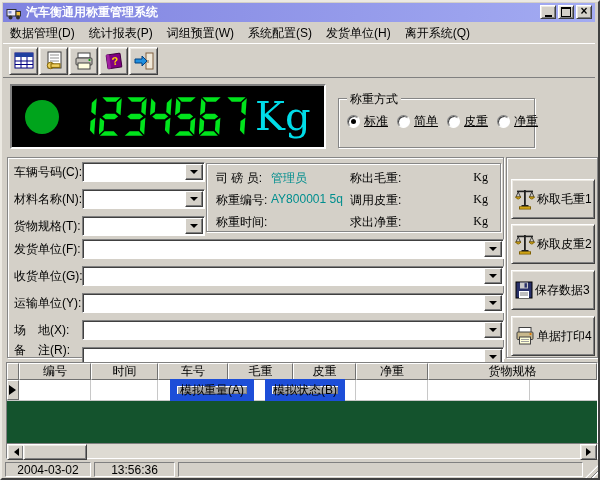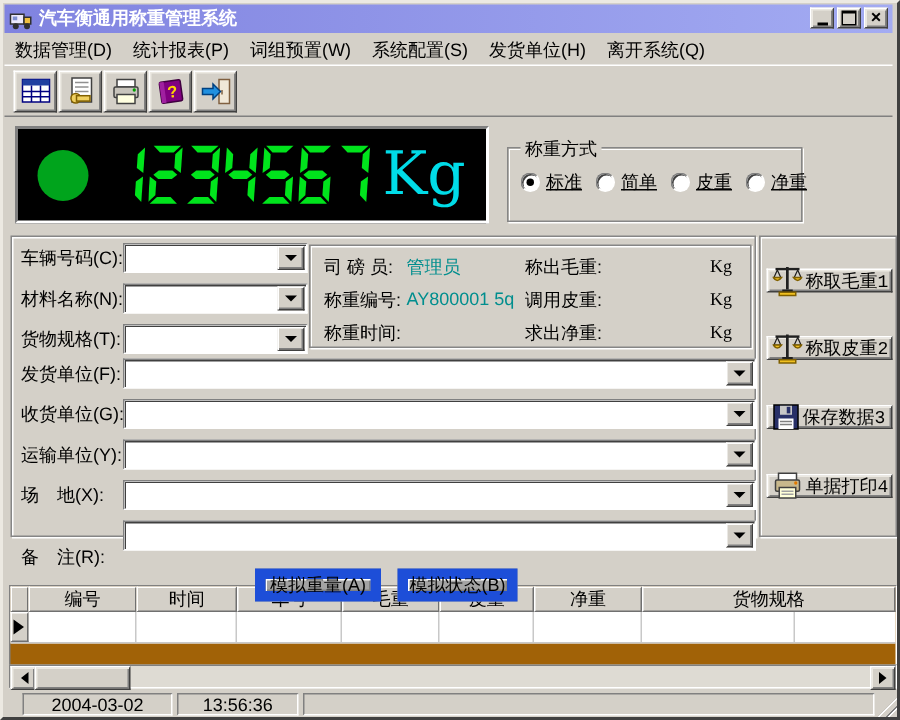--- a/index.html
+++ b/index.html
@@ -52,27 +52,27 @@
     display:flex;align-items:center;justify-content:center;}
   .arr-down{width:0;height:0;border:4px solid transparent;border-top:4px solid #000;margin-top:4px;}
   
   .info-panel{position:absolute;left:204px;top:161px;width:295px;height:69px;box-sizing:border-box;background:#d4d0c8;}
   .info-row{position:absolute;left:0;width:100%;height:17px;font-size:12px;}
   .ilabel{position:absolute;left:9px;white-space:nowrap;}
   .ival{position:absolute;left:64px;white-space:nowrap;}
   .rlabel{position:absolute;left:143px;white-space:nowrap;}
   .iunit{position:absolute;right:12px;font-family:"Liberation Serif","DejaVu Serif",serif;}
   
-  .action-btn{position:absolute;left:509px;width:84px;height:16px;display:flex;align-items:center;padding:0 0 0 3px;
+  .action-btn{position:absolute;left:509px;width:84px;height:40px;display:flex;align-items:center;padding:0 0 0 3px;
     background:#d4d0c8;border:1px solid;border-color:#fff #404040 #404040 #fff;
-    box-shadow:inset 1px 1px 0 #ece9e2, inset -1px -1px 0 #808080;font-size:12px;white-space:nowrap;font-family:Liberation Mono, monospace;}
+    box-shadow:inset 1px 1px 0 #ece9e2, inset -1px -1px 0 #808080;font-size:12px;white-space:nowrap;}
   .action-btn span{margin-left:2px;}
   
-  .grid{position:absolute;left:4px;top:360px;width:592px;height:68px;box-sizing:border-box;background:#a16207;
-    border:1px solid;border-color:#808080 #fff #fff #808080;margin-top:28px;}
+  .grid{position:absolute;left:4px;top:360px;width:592px;height:96px;box-sizing:border-box;background:#14532d;
+    border:1px solid;border-color:#808080 #fff #fff #808080;}
   .grid-header{display:flex;height:17px;}
   .gh{flex:none;box-sizing:border-box;background:#d4d0c8;border:1px solid;border-color:#fff #707070 #707070 #fff;
     font-size:12px;text-align:center;line-height:15px;overflow:hidden;white-space:nowrap;}
   .gh.last{flex:1;}
   .grid-row{display:flex;height:20px;background:#fff;border-bottom:1px solid #c8c8c8;}
   .gc{flex:none;box-sizing:border-box;border-right:1px solid #c8c8c8;height:100%;}
   .gc.last{flex:1;border-right:none;}
   .gc.sel{background:#d4d0c8;border:1px solid;border-color:#fff #707070 #707070 #fff;display:flex;align-items:center;justify-content:center;}
   .row-marker{width:0;height:0;border:5px solid transparent;border-left:7px solid #000;margin-left:4px;}
   .sim-btn{position:absolute;height:22px;box-sizing:border-box;background:#a3a3a3;border:7px solid #1d4ed8;
@@ -84,21 +84,21 @@
     box-shadow:inset 1px 1px 0 #ece9e2, inset -1px -1px 0 #808080;display:flex;align-items:center;justify-content:center;}
   .sb-btn.left{left:0;} .sb-btn.right{right:0;}
   .tri-left{width:0;height:0;border:4px solid transparent;border-right:5px solid #000;margin-left:-3px;}
   .tri-right{width:0;height:0;border:4px solid transparent;border-left:5px solid #000;margin-right:-3px;}
   .sb-thumb{position:absolute;left:16px;top:0;width:62px;height:14px;background:#d4d0c8;border:1px solid;
     border-color:#fff #404040 #404040 #fff;box-shadow:inset 1px 1px 0 #ece9e2, inset -1px -1px 0 #808080;}
   
   .statusbar{position:absolute;left:1px;top:459px;width:594px;height:17px;display:flex;gap:3px;box-sizing:border-box;padding-top:1px;}
   .sb-panel{height:15px;box-sizing:border-box;border:1px solid;border-color:#808080 #fff #fff #808080;
     font-size:12px;display:flex;align-items:center;justify-content:center;background:#d4d0c8;}
-  .sb-panel.p1{width:100px;margin-left:12px;} .sb-panel.p2{width:81px;} .sb-panel.p3{flex:1;margin-right:14px;}
+  .sb-panel.p1{width:86px;margin-left:2px;} .sb-panel.p2{width:81px;} .sb-panel.p3{flex:1;margin-right:14px;}
   .grip{position:absolute;right:0;bottom:0;width:13px;height:13px;
     background:repeating-linear-gradient(135deg,transparent 0 3px,#808080 3px 4px,#fff 4px 5px);
     clip-path:polygon(100% 0,100% 100%,0 100%);}
 </style>
 </head>
 <body>
 
 <div id="window">
 
   <div class="titlebar">
@@ -335,21 +335,21 @@
         <i class="arr-down"></i>
       </span>
   </div>
   <span class="flabel" style="top:318px">场　地(X):</span>
   <div class="combo" style="left:80px;top:318px;width:422px">
     <span class="combo-text"></span>
     <span class="combo-btn">
         <i class="arr-down"></i>
       </span>
   </div>
-  <span class="flabel" style="top:359px">备　注(R):</span>
+  <span class="flabel" style="top:338px">备　注(R):</span>
   <div class="combo" style="left:80px;top:345px;width:422px">
     <span class="combo-text"></span>
     <span class="combo-btn">
         <i class="arr-down"></i>
       </span>
   </div>
 
   <button class="action-btn" style="top:177px">
     <svg width="20" height="22" viewBox="0 0 20 22">
       <rect x="9" y="2" width="1.8" height="15" fill="#202020"></rect>

